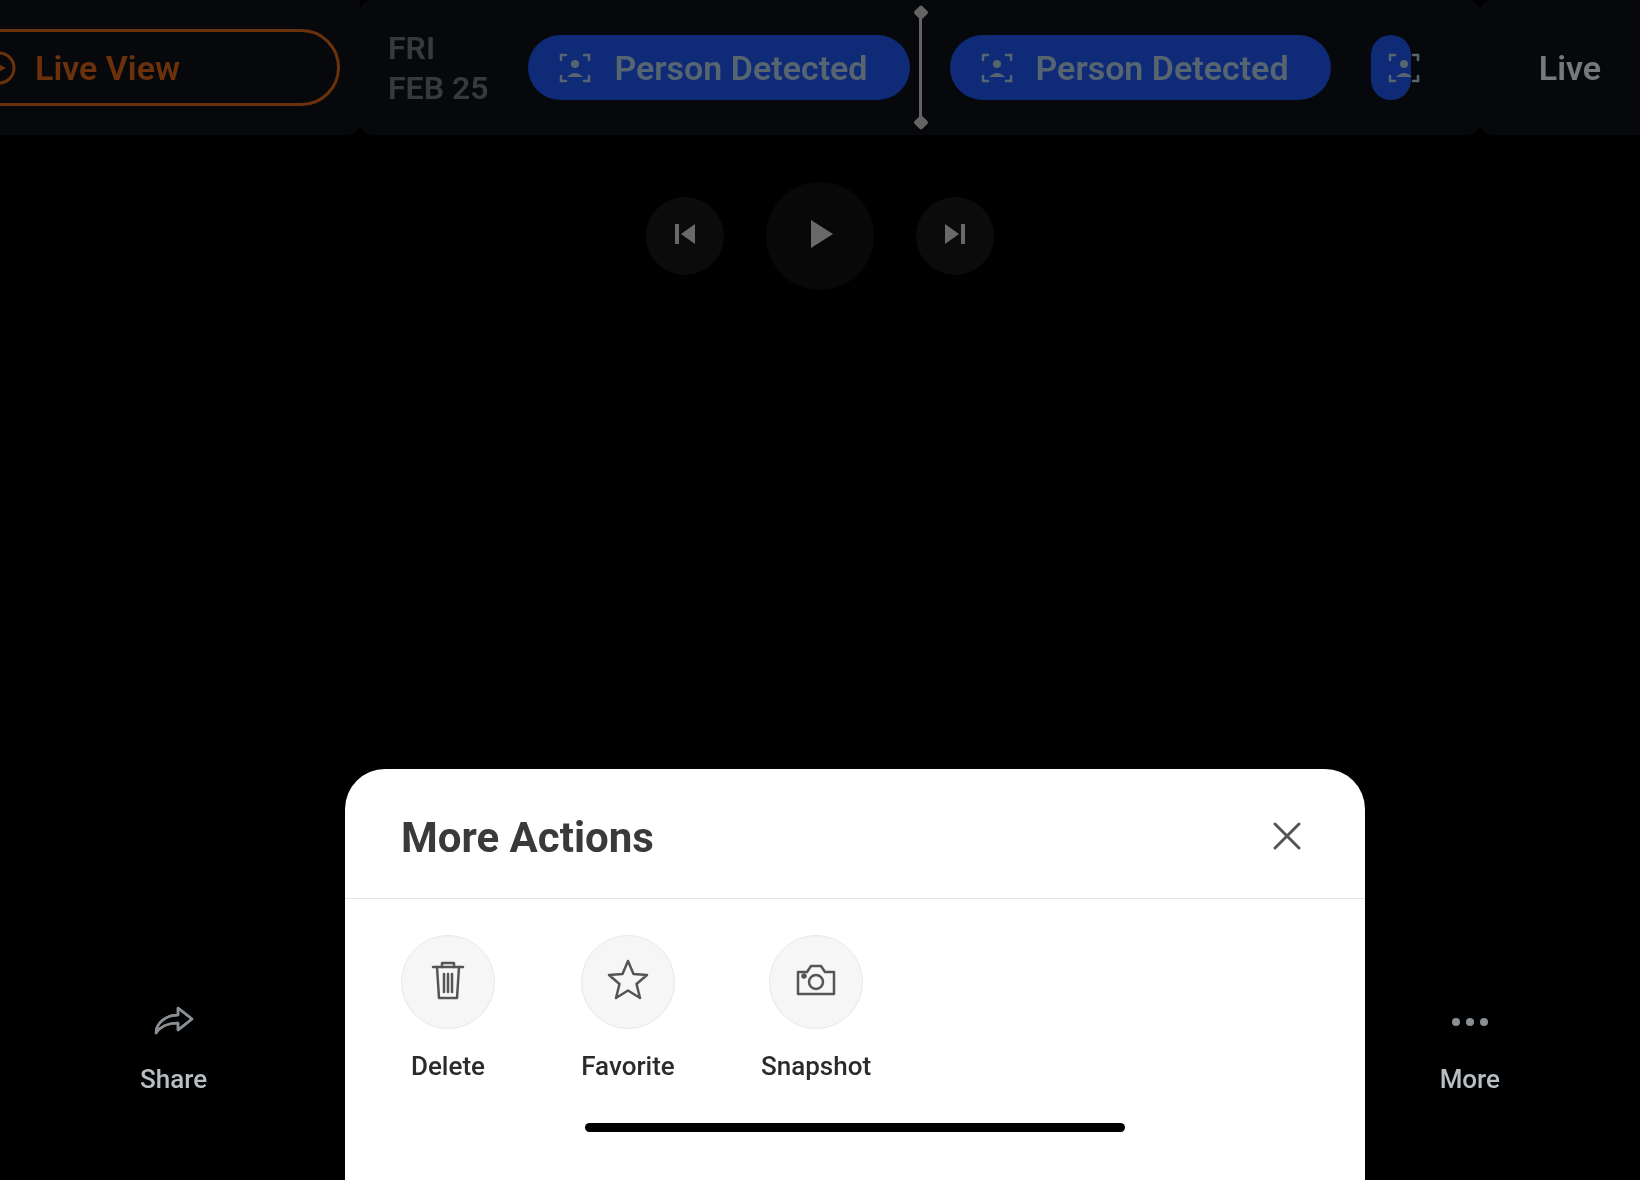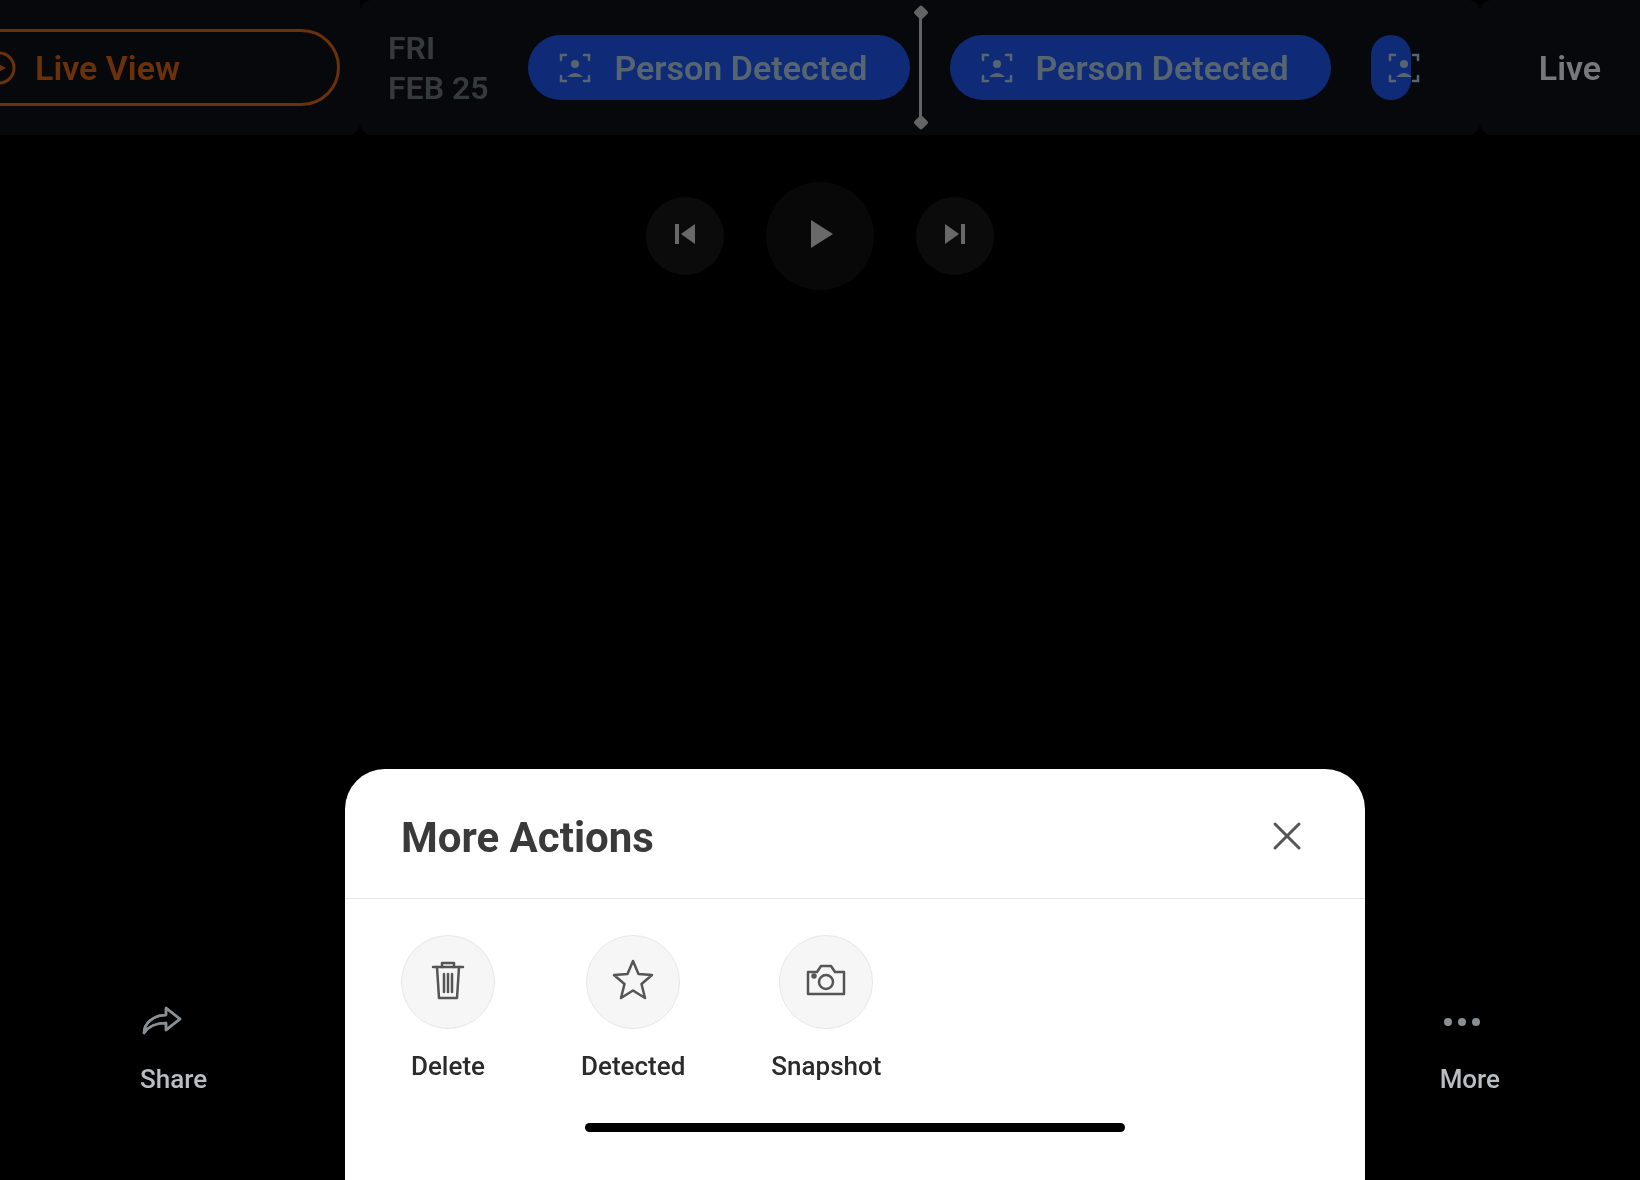--- a/index.html
+++ b/index.html
@@ -168,20 +168,21 @@
     position:absolute;
     left:0; right:0; bottom:0;
     height: 180px;
     display:flex;
     justify-content:space-between;
     padding: 0 140px 30px;
   }
   .bb-item {
     display:flex;
     flex-direction:column;
+    align-items:center;
     gap: 20px;
     color:#8a8f94;
   }
   .bb-item .bb-icon { width:44px;height:44px; display:flex;align-items:center;justify-content:center;}
   .bb-item .bb-label { font-size:26px; font-weight:500; color:#b9bec3;}
 
   
   .sheet {
     position:absolute;
     bottom:0;
@@ -397,21 +398,21 @@
     </div>
 
     <div class="action-item">
       <div class="action-circle">
         <span>
           <svg width="46" height="46" viewBox="0 0 46 46" fill="none" stroke="#555" stroke-width="2.5" stroke-linejoin="round">
             <path d="M23 4 L28.5 17 L42 18 L31.5 27 L35 41 L23 33.5 L11 41 L14.5 27 L4 18 L17.5 17 Z"></path>
           </svg>
         </span>
       </div>
-      <span class="action-label">Detected</span>
+      <span class="action-label">Favorite</span>
     </div>
 
 
     <div class="action-item">
       <div class="action-circle">
         <span>
           <svg width="48" height="40" viewBox="0 0 48 40" fill="none" stroke="#555" stroke-width="2.5" stroke-linecap="round" stroke-linejoin="round">
             <path d="M6 12 H15 L19 6 H29 L33 12 H42 V34 H6 Z"></path>
             <circle cx="24" cy="22" r="7"></circle>
             <circle cx="12" cy="16" r="1.5" fill="#555"></circle>

